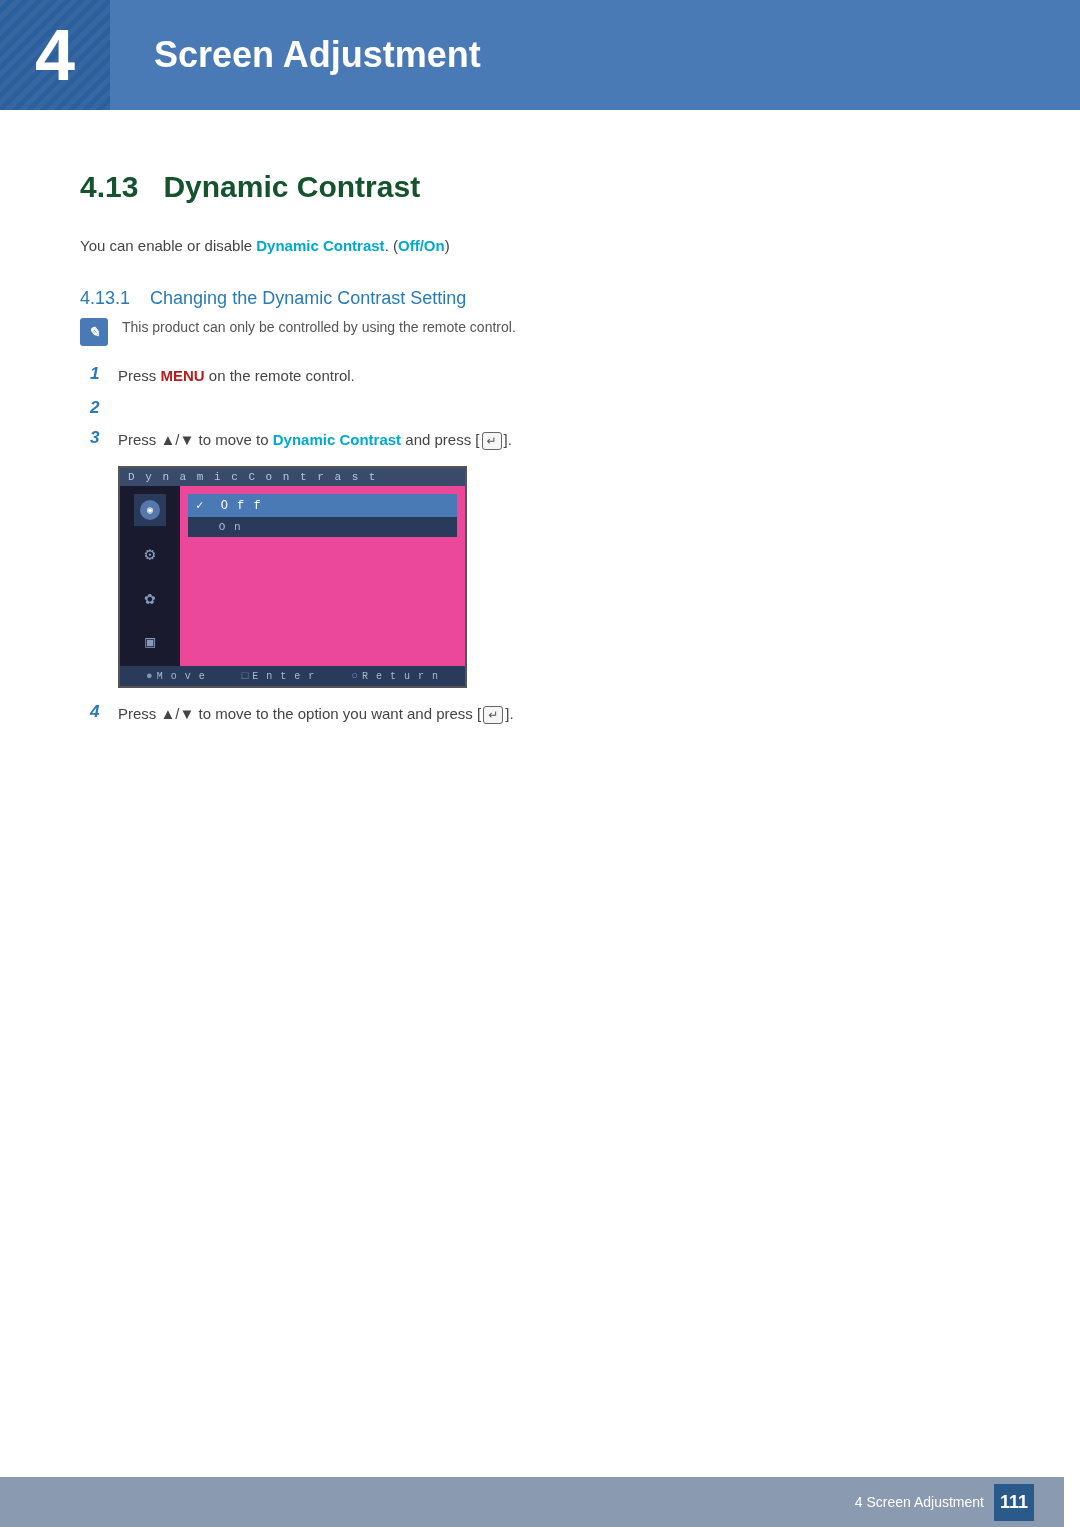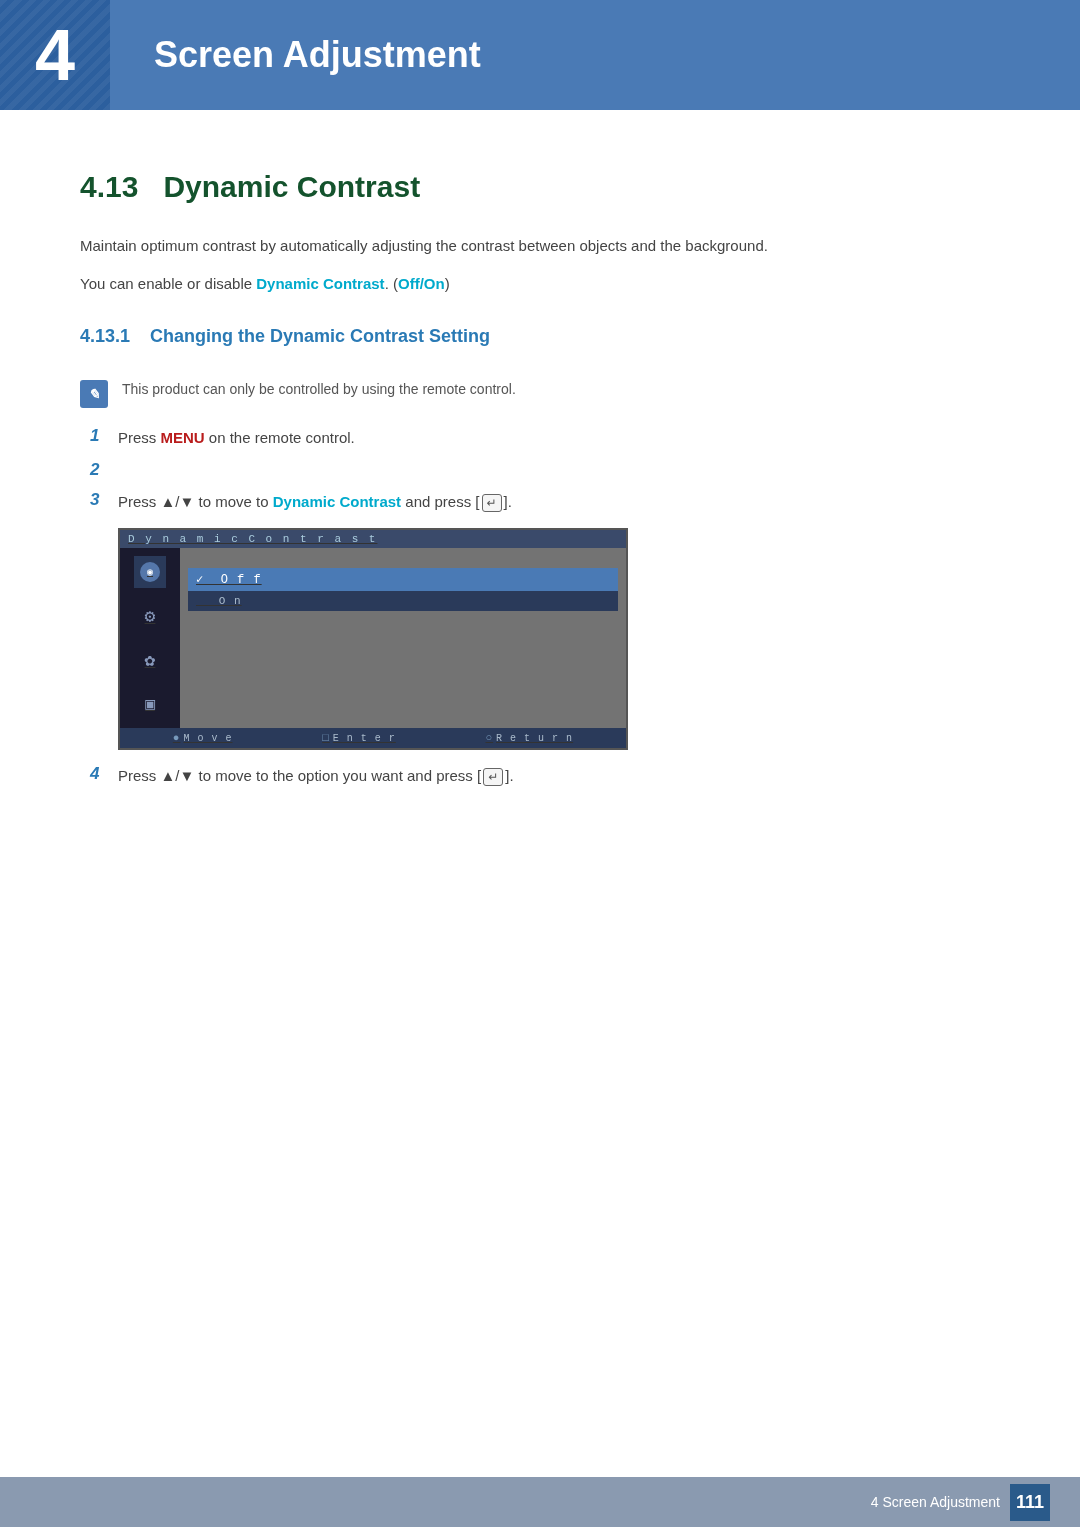--- a/index.html
+++ b/index.html
@@ -79,24 +79,24 @@
     }
 
     .highlight-cyan {
       color: #00aacc;
       font-weight: bold;
     }
 
     
     .subsection-heading {
       font-size: 18px;
-      font-weight: bold;
+      font-weight: normal;
       color: #2a7ab5;
       margin-top: 30px;
-      margin-bottom: 32px;
+      margin-bottom: 8px;
     }
 
     
     .note-box {
       display: flex;
       align-items: flex-start;
       margin-bottom: 18px;
       margin-top: 5px;
     }
     .note-icon {
@@ -170,26 +170,25 @@
       font-size: 12px;
       color: #555;
       background: #f5f5f5;
       vertical-align: middle;
       margin: 0 2px;
       line-height: 1.2;
     }
 
     
     .tv-screenshot {
-      background: #737373;
+      background: #ec4899;
       border: 2px solid #555;
-      width: 510px;
+      width: 349px;
       margin: 14px 0 14px 38px;
       font-family: 'Courier New', monospace;
-      text-decoration: underline;
     }
     .tv-title-bar {
       background: #3a4a6a;
       color: #aaccdd;
       font-size: 11px;
       padding: 3px 8px;
       letter-spacing: 2px;
     }
     .tv-body {
       display: flex;
@@ -221,21 +220,21 @@
       background: #5577aa;
       display: flex;
       align-items: center;
       justify-content: center;
       font-size: 10px;
       color: white;
     }
 
     .tv-menu-area {
       flex: 1;
-      padding: 20px 8px;
+      padding: 8px 8px;
     }
     .tv-menu-item {
       padding: 4px 8px;
       font-size: 12px;
       color: #ccddee;
       letter-spacing: 1px;
     }
     .tv-menu-item.selected {
       background: #4a7ab5;
       color: white;
@@ -264,21 +263,21 @@
     .tv-bottom-icon {
       color: #7799bb;
       font-size: 11px;
     }
 
     
     .footer {
       position: absolute;
       bottom: 0;
       left: 0;
-      right: 0;
+      right: 16px;
       height: 50px;
       background: #8a9ab0;
       display: flex;
       align-items: center;
       justify-content: flex-end;
       padding: 0 30px;
     }
     .footer-text {
       color: white;
       font-size: 14px;
@@ -303,21 +302,20 @@
 </div>
 
 <div class="content">
 
   <h2 class="section-heading">
     <span>4.13</span>
     &nbsp;
     <span>Dynamic Contrast</span>
   </h2>
 
-  <p class="body-text">Maintain optimum contrast by automatically adjusting the contrast between objects and the background.</p>
 
   <p class="body-text">
     <span>You can enable or disable </span><span class="highlight-cyan">Dynamic Contrast</span><span>. (</span><span class="highlight-cyan">Off/On</span><span>)</span>
   </p>
 
   <h3 class="subsection-heading">
     <span>4.13.1</span>
     &nbsp;&nbsp;
     <span>Changing the Dynamic Contrast Setting</span>
   </h3>

